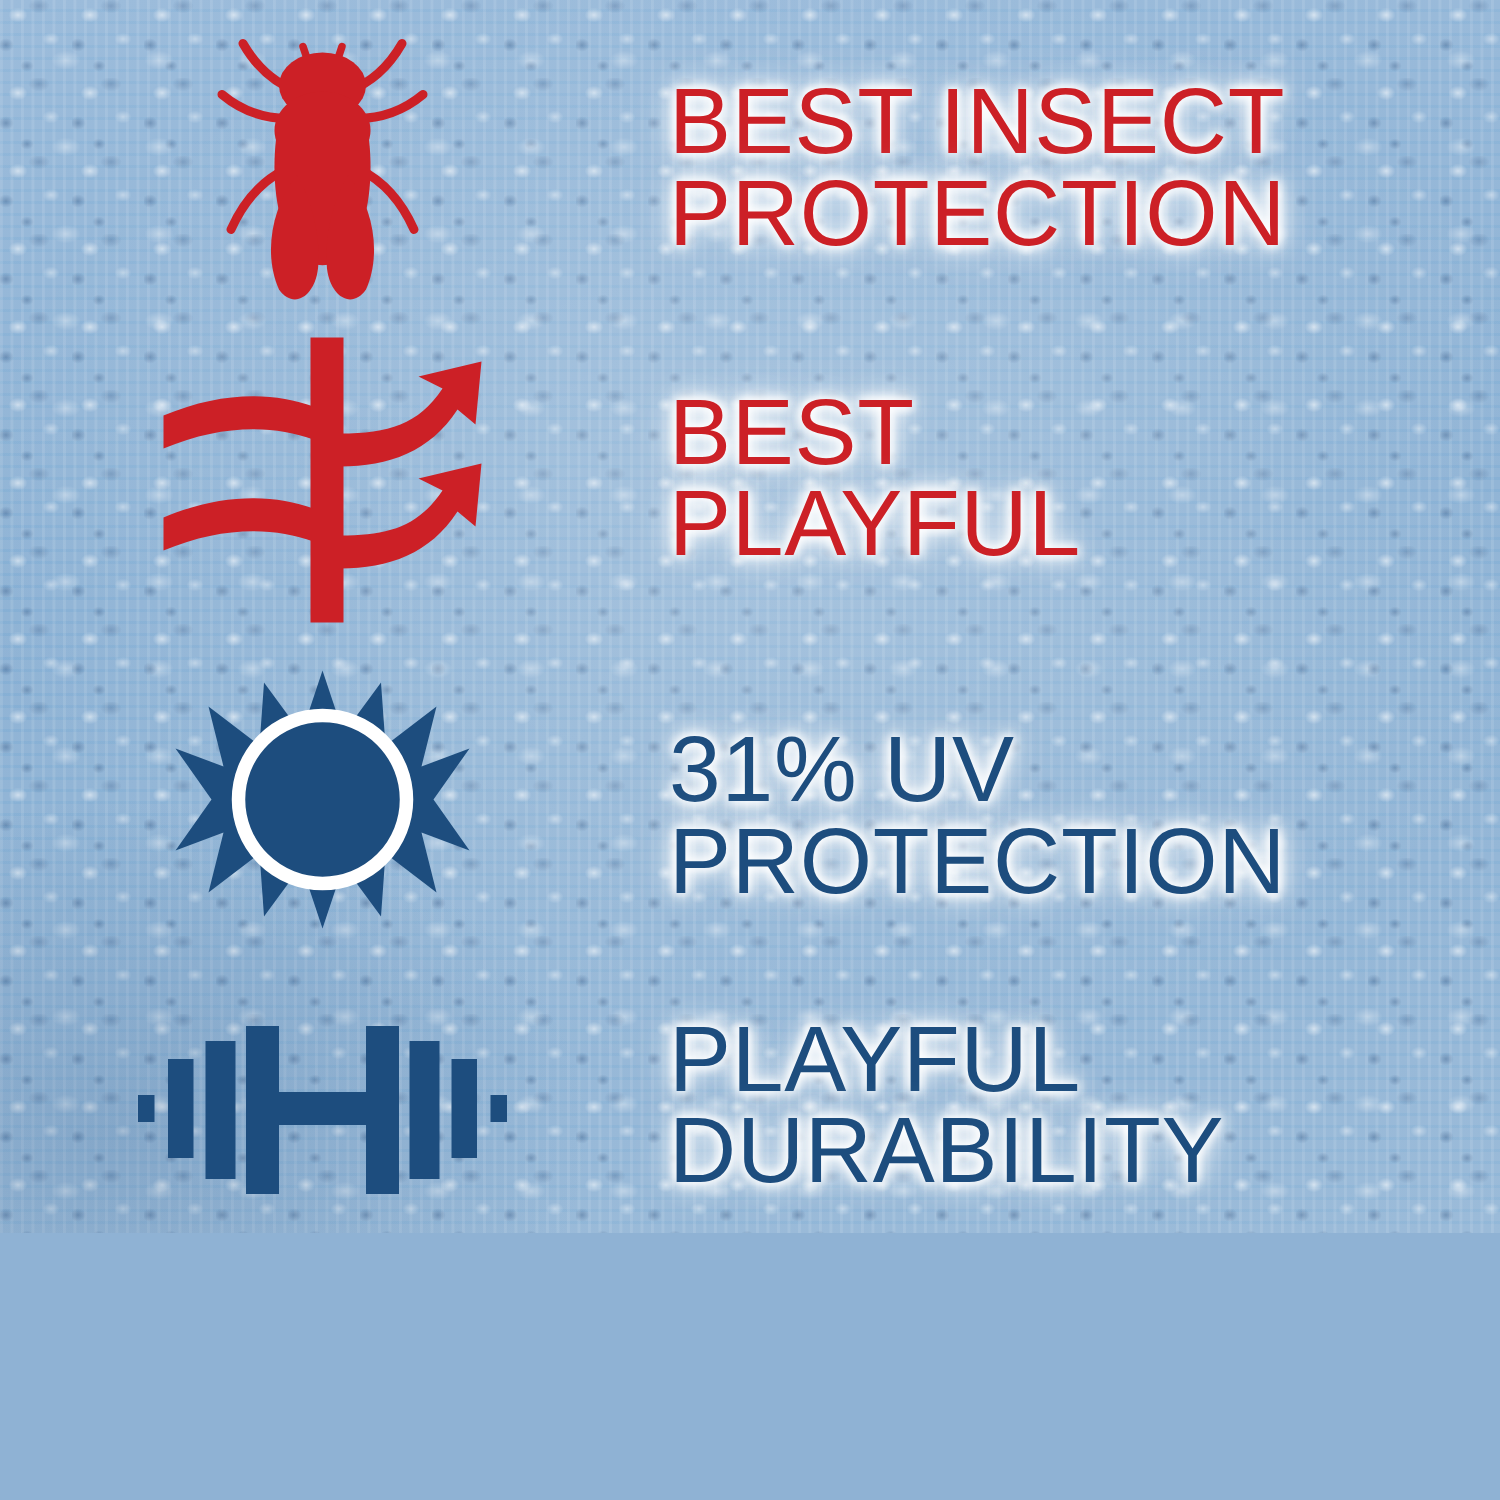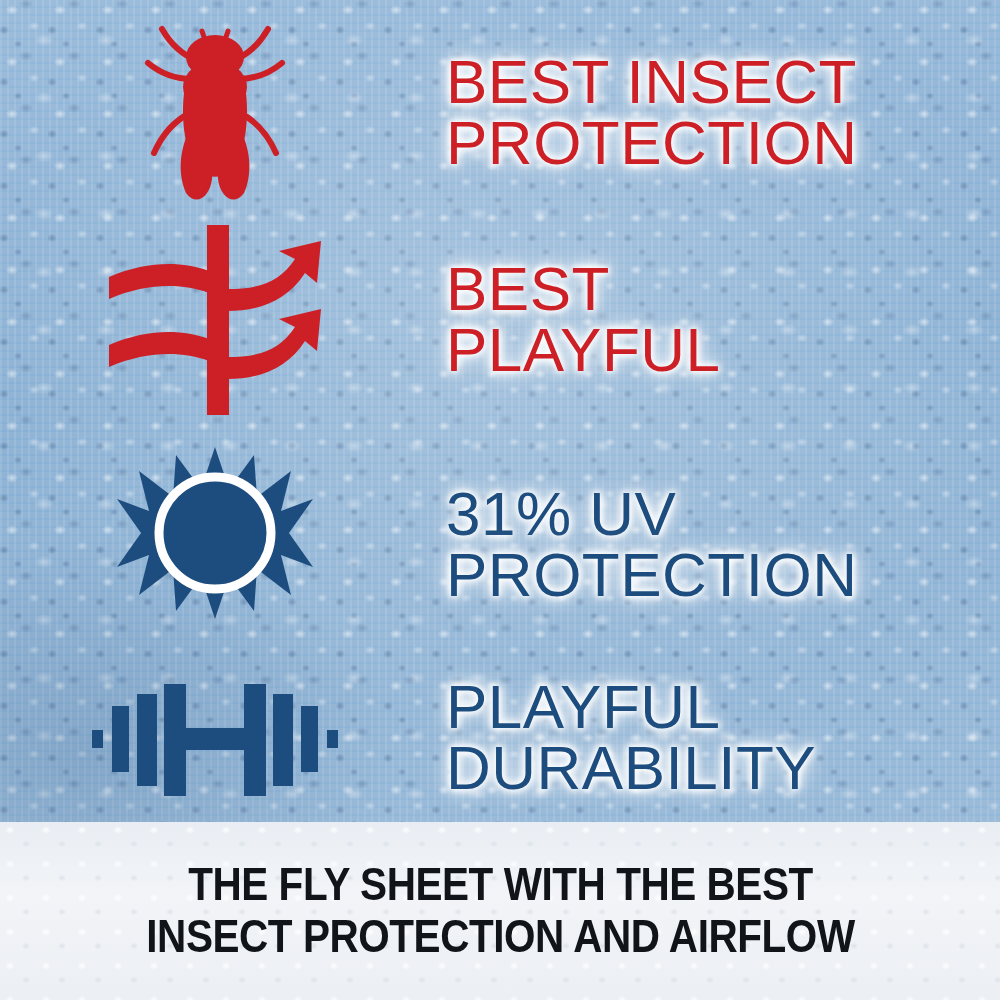--- a/index.html
+++ b/index.html
@@ -240,18 +240,14 @@
           <rect x="237" y="52" width="11" height="18"></rect>
         </g>
       </svg>
     </div>
     <div class="text-cell">
       <h2 class="headline navy">PLAYFUL
 DURABILITY</h2>
     </div>
   </div>
 
-  <div class="caption-bar">
-    <p class="caption-text">THE FLY SHEET WITH THE BEST
-INSECT PROTECTION AND AIRFLOW</p>
-  </div>
 
 </div>
 
 </body></html>

